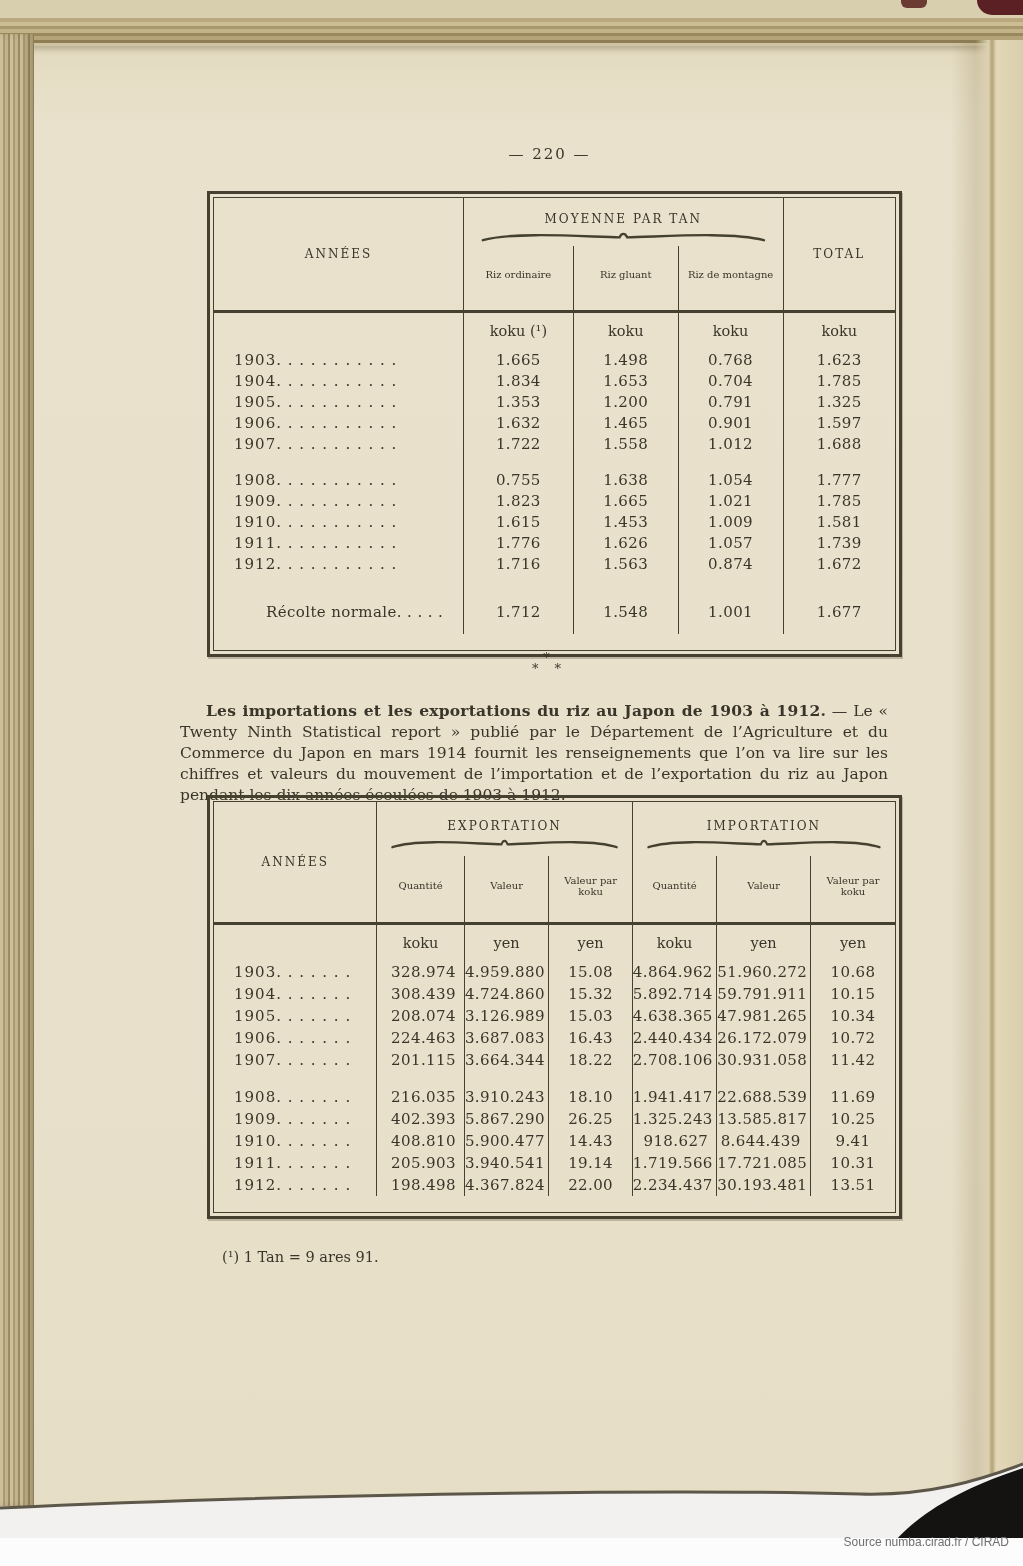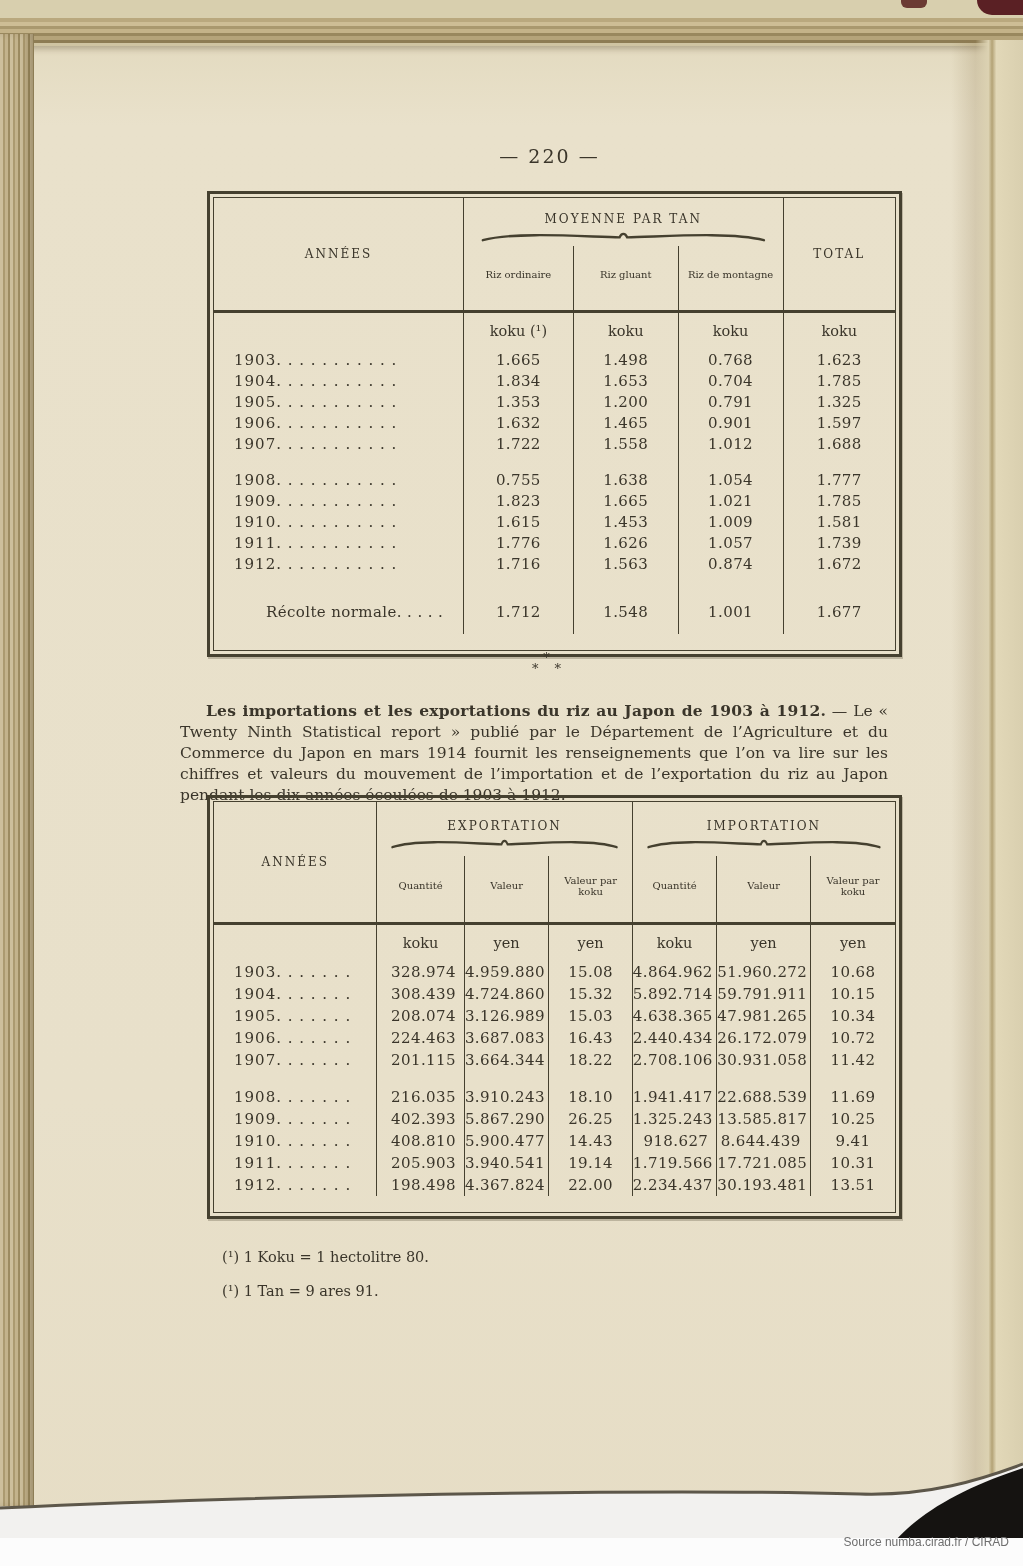--- a/index.html
+++ b/index.html
@@ -22,21 +22,21 @@
   .corner-maroon{position:absolute;top:0;right:0;width:46px;height:15px;
     background:#5a2024;border-radius:0 0 0 16px;}
   .corner-maroon2{position:absolute;top:0;right:96px;width:26px;height:8px;
     background:#6b3a33;border-radius:0 0 6px 6px;}
   .bottom-art{position:absolute;left:0;top:1430px;width:1023px;height:136px;}
   .source-bar{position:absolute;right:14px;bottom:12px;height:24px;line-height:24px;
     font-family:"Liberation Sans", sans-serif;font-size:12px;color:#6f6f6f;}
 
   
   .page-num{position:absolute;left:208px;top:145px;width:683px;text-align:center;
-    font-size:19px;letter-spacing:2px;}
+    font-size:15px;letter-spacing:2px;}
   .asterism{position:absolute;left:208px;top:652px;width:683px;text-align:center;
     font-size:13px;line-height:11px;letter-spacing:6px;}
   .intro{position:absolute;left:180px;top:684px;width:708px;text-align:justify;
     font-size:15.5px;line-height:21px;text-indent:26px;}
   .intro b{letter-spacing:.2px;}
   .footnotes{position:absolute;left:222px;top:1240px;font-size:14.5px;line-height:34px;}
 
   
   .tbl-frame{position:absolute;border:3px solid #45402f;padding:3px;
     box-shadow:1px 2px 0 rgba(60,50,30,.25);}
@@ -376,21 +376,20 @@
               <td>2.234.437</td>
               <td>30.193.481</td>
               <td>13.51</td>
             </tr>
           </tbody>
       </table>
     </div>
   </div>
 
   <div class="footnotes">
-    <div>(¹) 1 Koku = 1 hectolitre 80.</div>
     <div>(¹) 1 Tan = 9 ares 91.</div>
   </div>
 
   <svg class="bottom-art" viewBox="0 0 1023 136">
     <path d="M0,78 C250,66 640,58 860,64 C930,66 980,50 1023,34 L1023,136 L0,136 Z" fill="#f2f1ef"></path>
     <path d="M0,78 C250,66 640,58 860,64 C930,66 980,50 1023,34" fill="none" stroke="#5d574a" stroke-width="3"></path>
     <path d="M878,136 C898,96 948,62 1023,38 L1023,136 Z" fill="#151311"></path>
     <rect x="0" y="108" width="1023" height="28" fill="#fcfcfc"></rect>
   </svg>
   <div class="source-bar">Source numba.cirad.fr / CIRAD</div>

